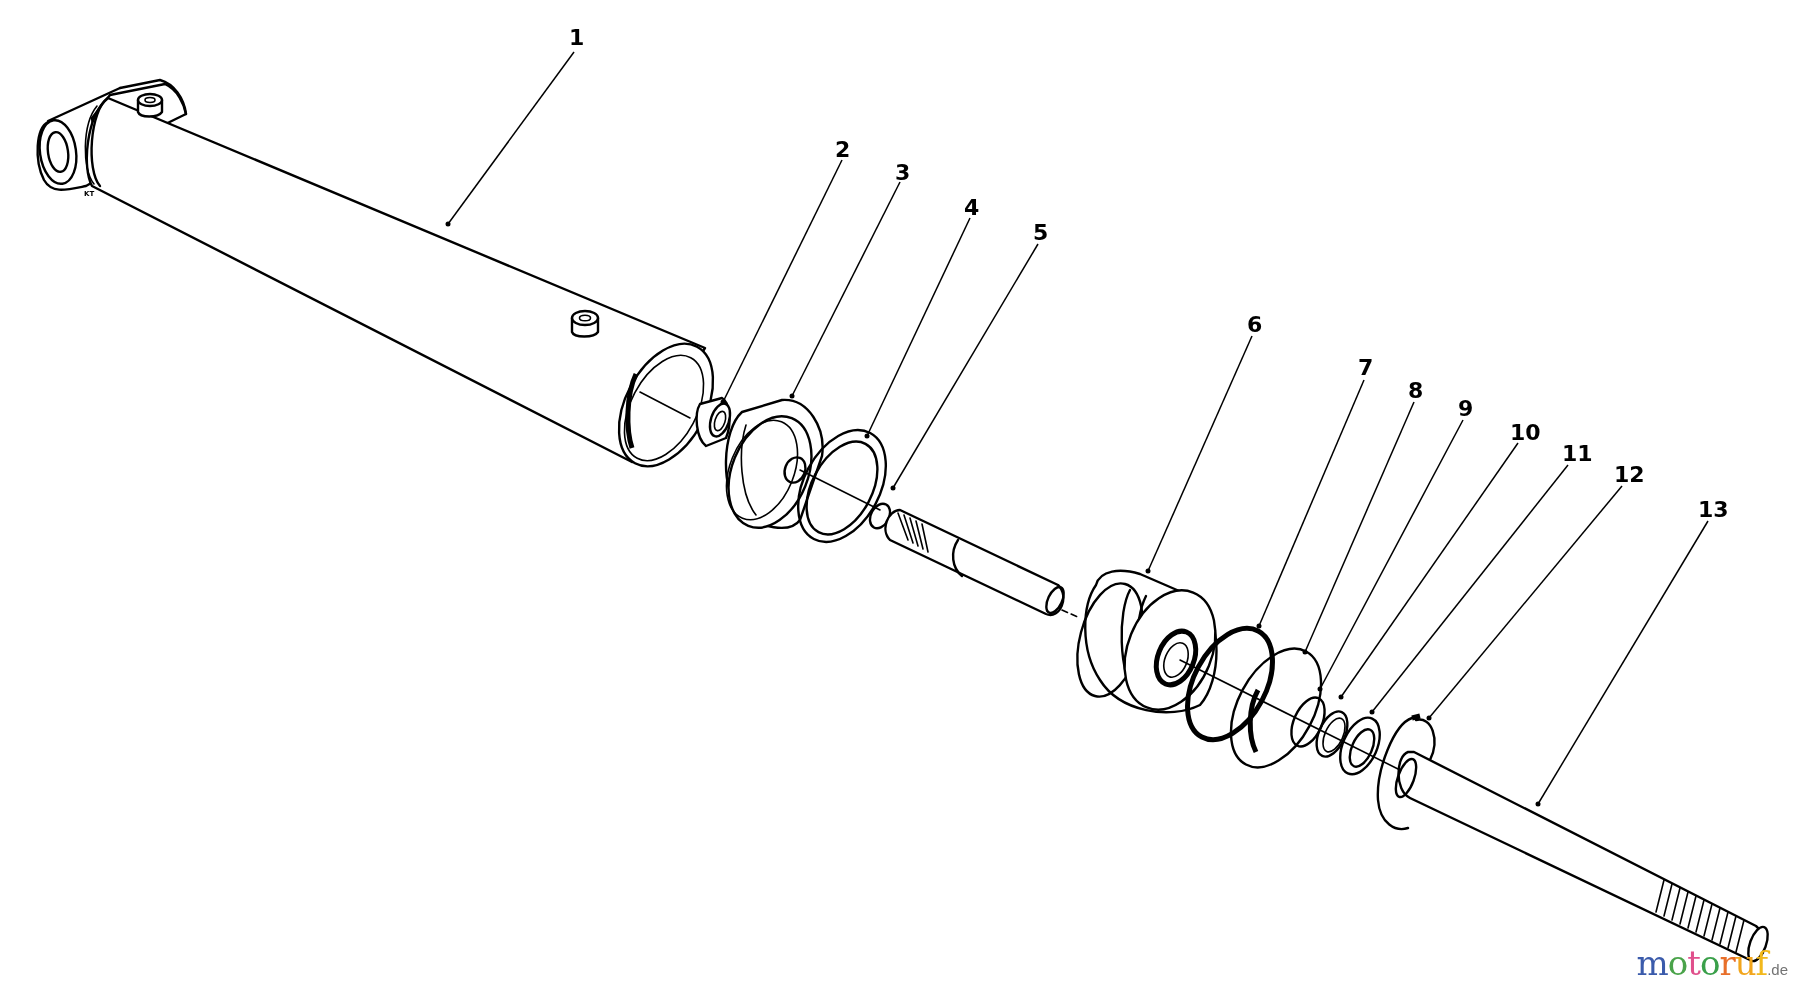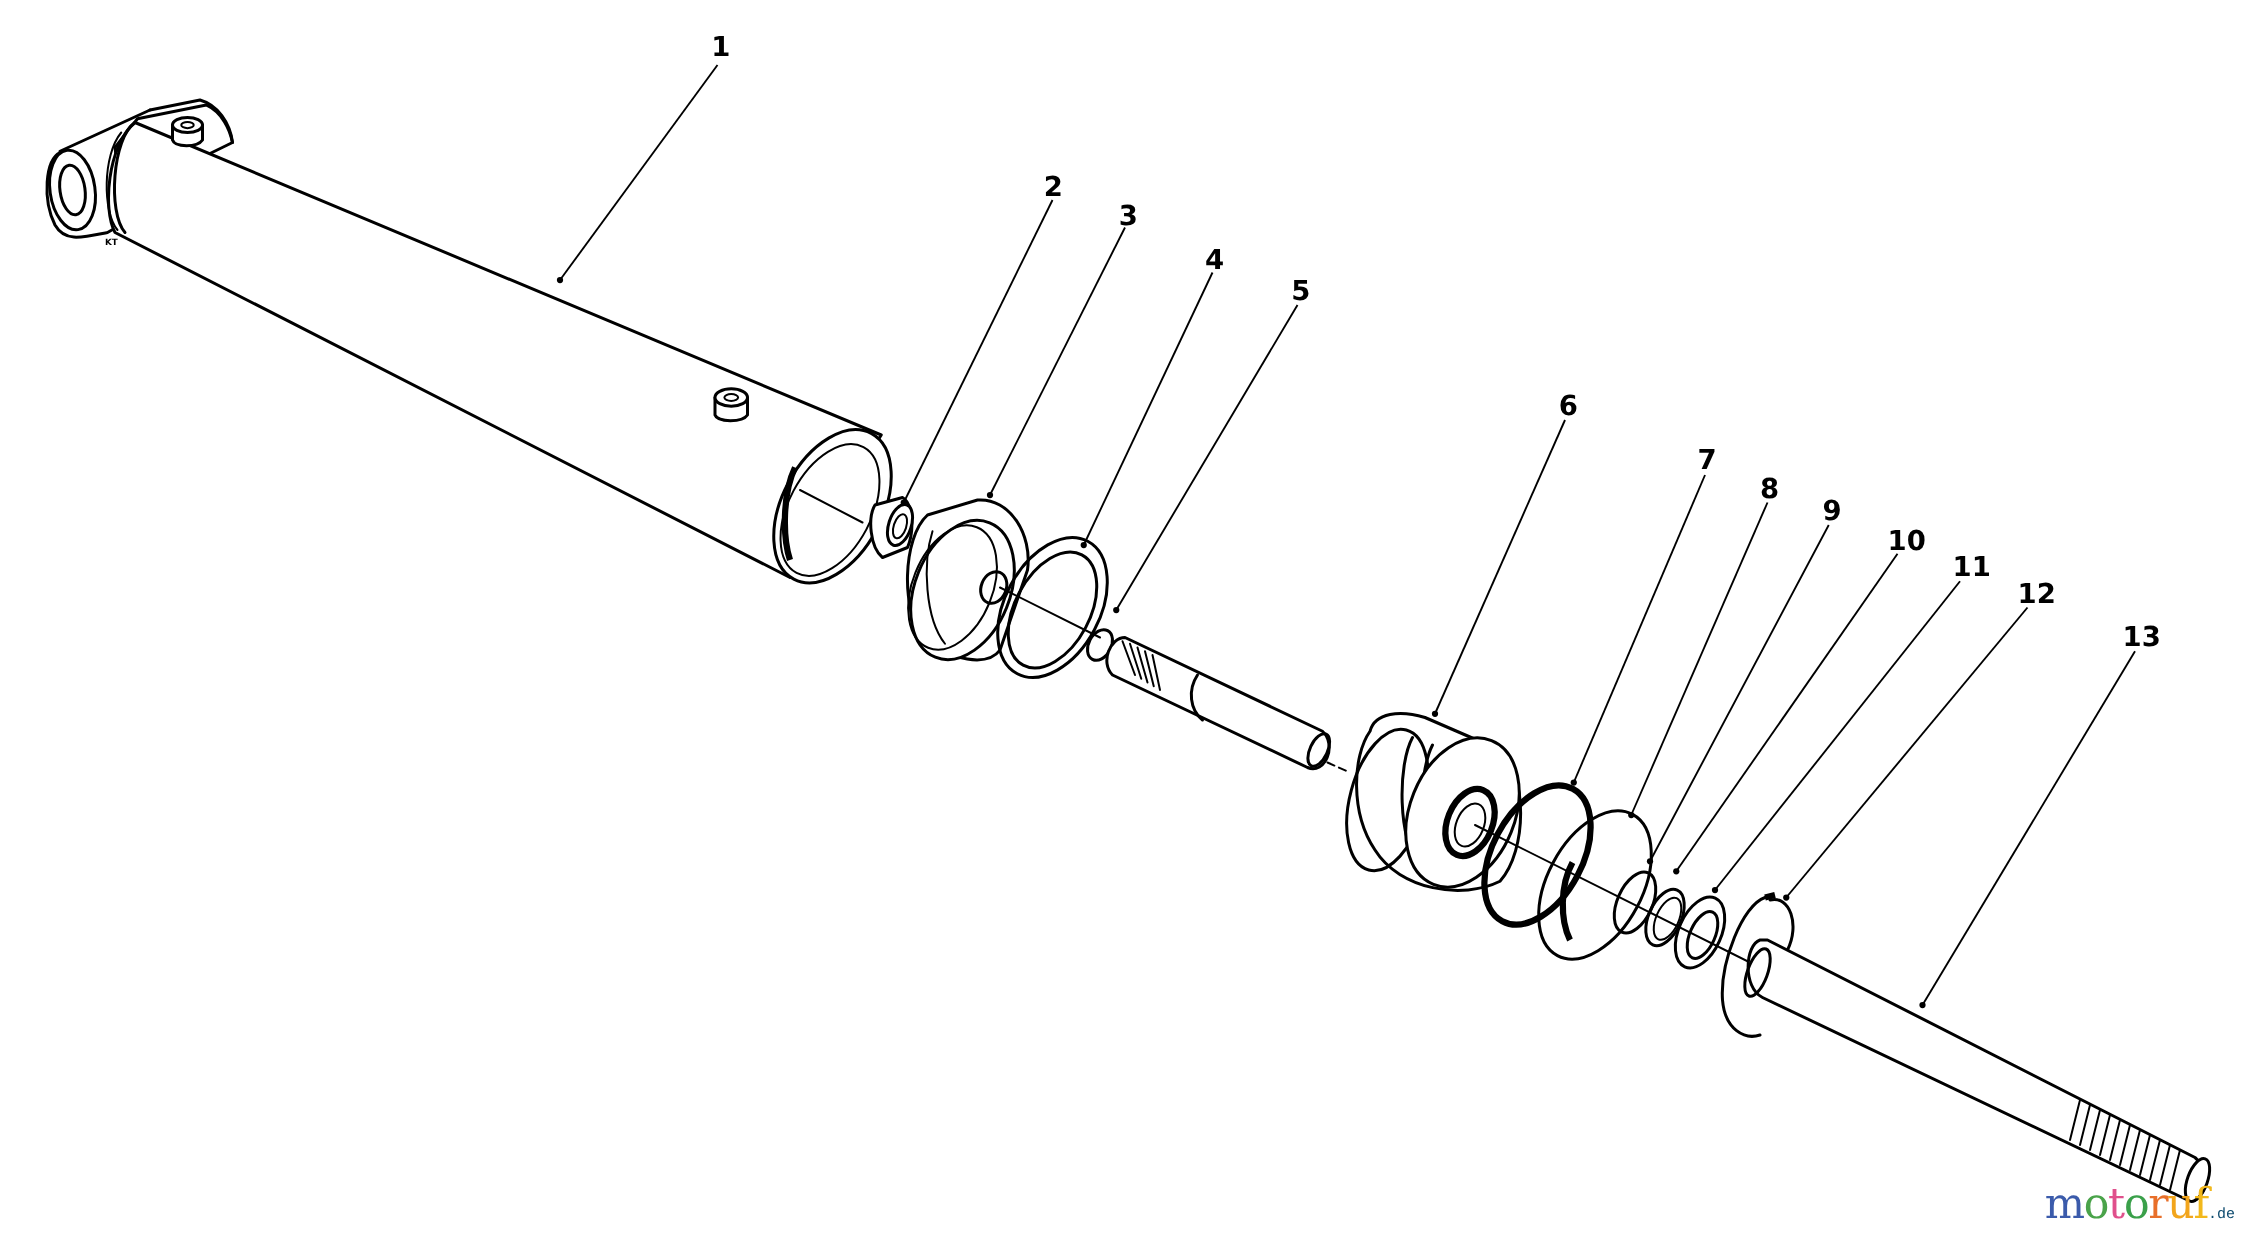--- a/index.html
+++ b/index.html
@@ -6,21 +6,21 @@
   body { width: 1800px; height: 991px; position: relative; overflow: hidden; font-family: "Liberation Sans", sans-serif; }
   #diagram { position: absolute; left: 0; top: 0; width: 1800px; height: 991px; }
   .callout-label { font-family: "DejaVu Sans", sans-serif; font-weight: bold; font-size: 22px; fill: #000; }
   .ln { stroke: #000; stroke-width: 2.4; fill: none; stroke-linecap: round; stroke-linejoin: round; }
   .thin { stroke: #000; stroke-width: 1.6; fill: none; stroke-linecap: round; }
   .thick { stroke: #000; stroke-width: 5; fill: none; }
   .white { fill: #fff; }
   .leader { stroke: #000; stroke-width: 1.5; fill: none; }
   .dot { fill: #000; }
   #watermark { position: absolute; right: 12px; bottom: 8px; font-family: "DejaVu Serif", serif; font-size: 34px; letter-spacing: -1px; }
-  #watermark .tld { font-family: Liberation Mono, monospace; font-size: 12px; color: #0c4a6e; letter-spacing: 0; }
+  #watermark .tld { font-family: Liberation Sans, sans-serif; font-size: 15px; color: #737373; letter-spacing: 0; }
   .kt { font-family: "DejaVu Sans", sans-serif; font-size: 7px; font-weight: bold; fill: #000; }
 </style>
 </head>
 <body>
 
 <svg id="diagram" viewBox="0 0 1800 991" xmlns="http://www.w3.org/2000/svg">
 
   <g>
 
     <path class="ln white" d="M48,122 C36,128 34,160 44,180 C52,194 66,190 86,186 L100,178 L92,118 L110,95 L165,84 C178,90 184,104 186,114 L96,158"></path>

